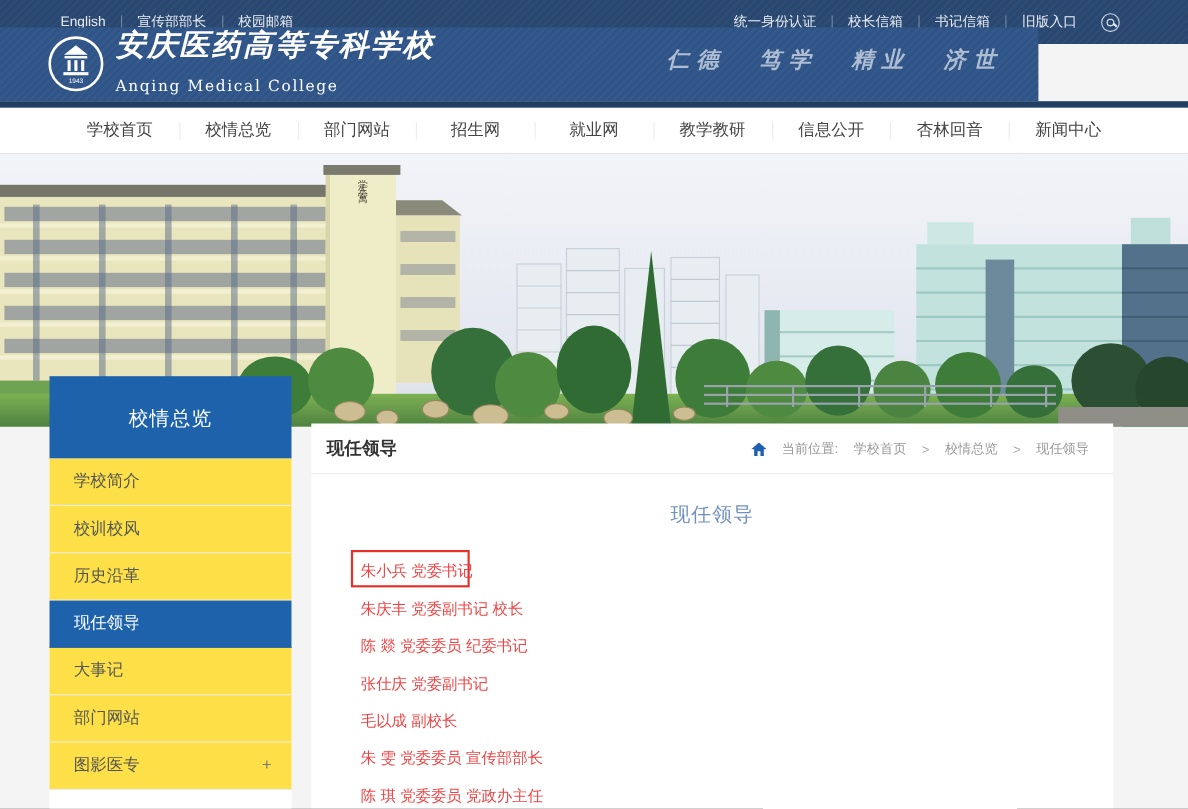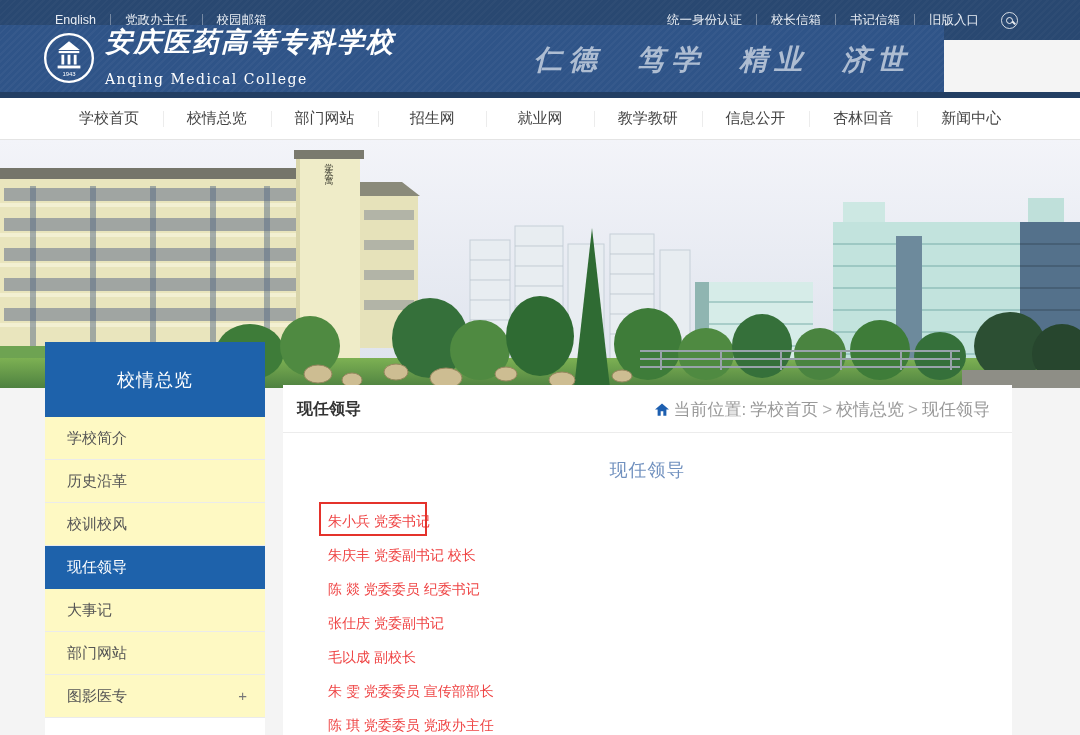--- a/index.html
+++ b/index.html
@@ -30,21 +30,21 @@
               radial-gradient(circle at 1065px 60px, rgba(255,255,255,.06) 0 18px, transparent 19px),
               repeating-linear-gradient(135deg, rgba(255,255,255,.03) 0 2px, transparent 2px 5px); }
   .hdr-strip { position:absolute; top:92px; left:0; width:1080px; height:6px; background:#223e63; }
   .brand { position:absolute; left:43px; top:3px; display:flex; align-items:center; }
   .brand-text { margin-left:10px; color:#fff; }
   .school-zh { font-family:"DejaVu Serif","Liberation Serif",serif; font-style:italic; font-weight:bold;
                font-size:27px; letter-spacing:2px; line-height:28px; }
   .school-en { font-family:"DejaVu Serif","Liberation Serif",serif; font-size:14px; letter-spacing:1.5px;
                text-align:left; margin-top:15px; }
   .slogan { position:absolute; right:32px; top:16px; font-family:"DejaVu Serif","Liberation Serif",serif;
-            font-style:italic; font-weight:bold; font-size:28px; color:#aebdd2;
+            font-style:italic; font-weight:bold; font-size:20px; color:#aebdd2;
             letter-spacing:7px; word-spacing:16px; }
 
   
   .nav { position:absolute; top:98px; left:0; width:1080px; height:42px; background:#fff;
          border-bottom:1px solid #e4e4e4; display:flex; align-items:stretch; padding:0 55px; }
   .nav-item { flex:1; display:flex; align-items:center; justify-content:center;
               font-size:15px; color:#444; cursor:pointer; position:relative; }
   .nav-item + .nav-item::before { content:""; position:absolute; left:0; top:13px; width:1px; height:16px;
               background:#ececec; }
 
@@ -53,50 +53,50 @@
   .banner svg { display:block; }
   .bldg-label { position:absolute; left:322px; top:16px; writing-mode:vertical-rl; font-size:9px;
                 color:#4c4c3e; letter-spacing:4px; font-family:"DejaVu Serif",serif; }
 
   
   .side-head { position:absolute; left:45px; top:342px; width:220px; height:75px; background:#1e62ab;
                color:#fff; font-size:18px; display:flex; align-items:center; justify-content:center;
                letter-spacing:1px; z-index:3; }
   .side-list { position:absolute; left:45px; top:417px; width:220px; z-index:3; background:#fff; }
   .side-item { height:43px; line-height:42px; padding-left:22px; font-size:15px; color:#555;
-               border-bottom:1px solid #ebebeb; background:#fef9c3; cursor:pointer; position:relative; }
+               border-bottom:1px solid #ebebeb; background:#fde047; cursor:pointer; position:relative; }
   .side-item.active { background:#1e62ab; color:#fff; border-bottom-color:#1e62ab; }
   .side-plus { position:absolute; right:18px; top:0; font-size:15px; color:#777; }
   .side-tail { height:18px; background:#fff; }
 
   
   .panel { position:absolute; left:283px; top:385px; width:729px; height:350px; background:#fff; z-index:2; }
   .panel-head { display:flex; justify-content:space-between; align-items:center;
                 padding:13px 22px 11px 14px; border-bottom:1px solid #ececec; }
   .panel-title { font-size:16px; font-weight:bold; color:#333; }
-  .crumb { display:flex; align-items:center; gap:4px; font-size:17px; color:#999; }
+  .crumb { display:flex; align-items:center; gap:14px; font-size:12px; color:#999; }
   .crumb a { color:#999; text-decoration:none; cursor:pointer; }
   .crumb .sep { color:#aaa; }
   .article-title { text-align:center; margin-top:25px; font-size:18px; color:#7191bf; letter-spacing:1px; }
   .leaders { list-style:none; margin:22px 0 0 45px; }
   .leaders li { height:34px; line-height:34px; font-size:14px; color:#555; position:relative; }
   .leaders li a { color:#ef4444; text-decoration:none; cursor:pointer; }
   .red-box { position:absolute; left:-9px; top:-2px; width:108px; height:34px;
              border:2px solid #e4322b; pointer-events:none; }
 </style>
 </head>
 <body>
 
 <div class="page">
 
   <div class="topbar">
     <div class="grp">
       <a>English</a>
       <span class="tb-div"></span>
-      <a>党政办主任</a>
+      <a>宣传部部长</a>
       <span class="tb-div"></span>
       <a>校园邮箱</a>
     </div>
     <div class="grp">
       <a>统一身份认证</a>
       <span class="tb-div"></span>
       <a>校长信箱</a>
       <span class="tb-div"></span>
       <a>书记信箱</a>
       <span class="tb-div"></span>
@@ -266,22 +266,22 @@
       <rect x="962" y="230" width="118" height="18" fill="#8e8e86"></rect>
     </svg>
     <div class="bldg-label">学生公寓</div>
   </div>
 
   <div class="side-head">
     <span>校情总览</span>
   </div>
   <div class="side-list">
     <div class="side-item">学校简介</div>
+    <div class="side-item">校训校风</div>
     <div class="side-item">历史沿革</div>
-    <div class="side-item">校训校风</div>
     <div class="side-item active">现任领导</div>
     <div class="side-item">大事记</div>
     <div class="side-item">部门网站</div>
     <div class="side-item">
       <span>图影医专</span>
       <span class="side-plus">+</span>
     </div>
     <div class="side-tail"></div>
   </div>
 

